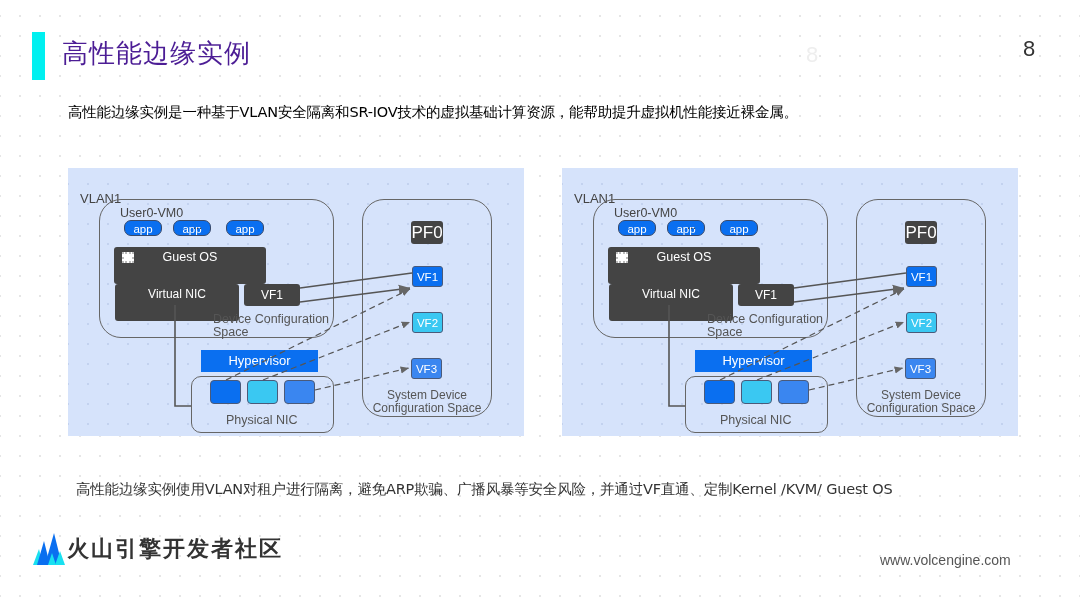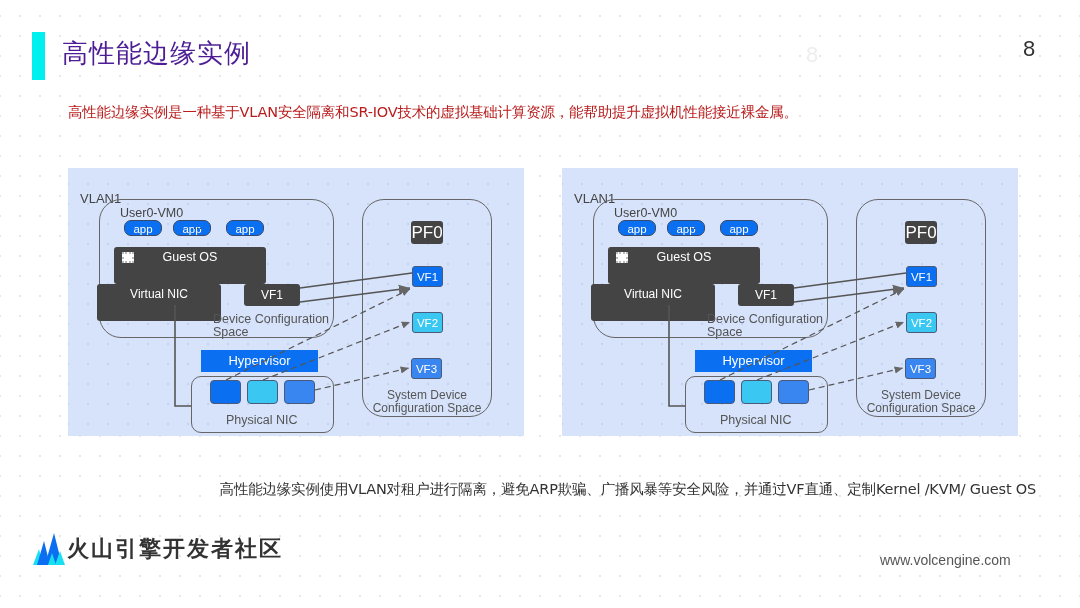--- a/index.html
+++ b/index.html
@@ -9,40 +9,40 @@
     background-image: radial-gradient(circle, #e6e6e6 1px, transparent 1.2px);
     background-size: 20px 20px;
     background-position: 10px 6px;
     font-family: "Liberation Sans", "DejaVu Sans", sans-serif;
     color:#333;
   }
   .accent-bar { position:absolute; left:32px; top:32px; width:13px; height:48px; background:#00f0f0; }
   .title { position:absolute; left:62px; top:36px; font-size:26px; color:#4c1d95; font-family:"DejaVu Sans", sans-serif; letter-spacing:1px; }
   .ghost-num { position:absolute; left:806px; top:42px; font-size:22px; color:#eeeeee; }
   .page-num { position:absolute; left:1023px; top:36px; font-size:22px; color:#333; }
-  .intro { position:absolute; left:68px; top:103px; font-size:14.5px; color:#b91c1c; font-family:"DejaVu Sans", sans-serif; letter-spacing:-0.2px; }
-  .desc { position:absolute; left:76px; top:480px; width:960px; font-size:14.5px; line-height:19px; color:#333; font-family:"DejaVu Sans", sans-serif; letter-spacing:-0.2px;text-align:right; }
+  .intro { position:absolute; left:68px; top:103px; font-size:14.5px; color:#000000; font-family:"DejaVu Sans", sans-serif; letter-spacing:-0.2px; }
+  .desc { position:absolute; left:76px; top:480px; width:960px; font-size:14.5px; line-height:19px; color:#333; font-family:"DejaVu Sans", sans-serif; letter-spacing:-0.2px; }
   .brand { position:absolute; left:33px; top:531px; display:flex; align-items:center; }
   .brand-name { font-size:22px; color:#333; font-weight:bold; font-family:"DejaVu Sans", sans-serif; letter-spacing:2px; }
   .url { position:absolute; left:880px; top:552px; font-size:14px; color:#555;text-align:center; }
 
   .diagram { position:absolute; top:168px; width:456px; height:268px; background:#d6e3fb;
     background-image: radial-gradient(circle, #c3d2ef 1px, transparent 1.2px); background-size:20px 20px; background-position:10px 6px; }
   .d1 { left:68px; } .d2 { left:562px; }
   .vlan { position:absolute; left:12px; top:6px; font-size:13px; color:#444;margin-top:17px; }
   .vm-box { position:absolute; left:31px; top:31px; width:233px; height:137px; border:1.6px solid #666; border-radius:22px; }
   .sys-box { position:absolute; left:294px; top:31px; width:128px; height:216px; border:1.6px solid #666; border-radius:22px; }
   .nic-box { position:absolute; left:123px; top:208px; width:141px; height:55px; border:1.6px solid #666; border-radius:10px; }
   .vm-label { position:absolute; left:52px; top:38px; font-size:12.5px; color:#444; }
   .app { position:absolute; top:52px; width:38px; height:16px; background:#0a6ff0; color:#fff; font-size:11.5px; text-align:center; line-height:16px; border-radius:7px; border:1px solid #3a4a6a; box-sizing:border-box; }
   .ellipsis { position:absolute; left:125px; top:51px; font-size:11px; color:#444; }
   .dark { position:absolute; background:#444; color:#fff; font-size:12px; text-align:center; border-radius:3px; }
   .guest-os { left:46px; top:79px; width:152px; height:37px; line-height:21px; font-size:12.5px; }
   .chip { position:absolute; left:8px; top:5px; width:12px; height:11px; background:#fff; border:2px dotted #bbb; box-sizing:border-box; }
-  .virtual-nic { left:29px; top:116px; width:124px; height:37px; line-height:21px;text-align:center; }
+  .virtual-nic { left:47px; top:116px; width:124px; height:37px; line-height:21px;text-align:center; }
   .vf1-left { left:176px; top:116px; width:56px; height:22px; line-height:22px; }
   .dcs-label { position:absolute; left:145px; top:145px; font-size:12.5px; color:#555; line-height:13px; }
   .pf0 { left:343px; top:53px; width:32px; height:23px; line-height:23px; font-size:17px; }
   .vf { position:absolute; width:31px; height:21px; color:#fff; font-size:11.5px; text-align:center; line-height:21px; border-radius:3px; border:1px solid #4a5a7a; box-sizing:border-box; }
   .hypervisor { position:absolute; left:133px; top:182px; width:117px; height:22px; background:#0a6ff0; color:#fff; font-size:13px; text-align:center; line-height:22px; }
   .nic-sq { position:absolute; top:212px; width:31px; height:24px; border-radius:4px; border:1px solid #4a5a7a; box-sizing:border-box; }
   .nic-label { position:absolute; left:158px; top:245px; font-size:12.5px; color:#555; }
   .sys-label { position:absolute; left:299px; top:221px; width:120px; text-align:center; font-size:12px; color:#555; line-height:13px; }
   svg.lines { position:absolute; left:0; top:0; width:456px; height:268px; pointer-events:none; }
 </style>

